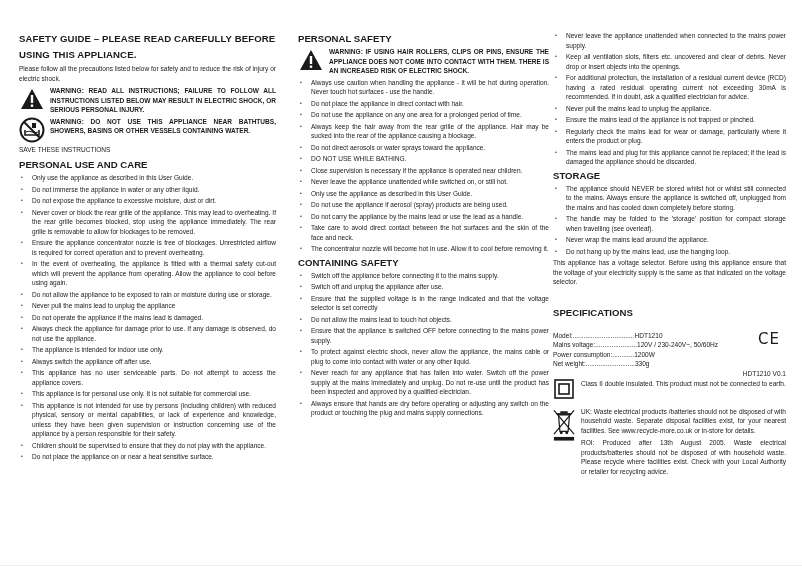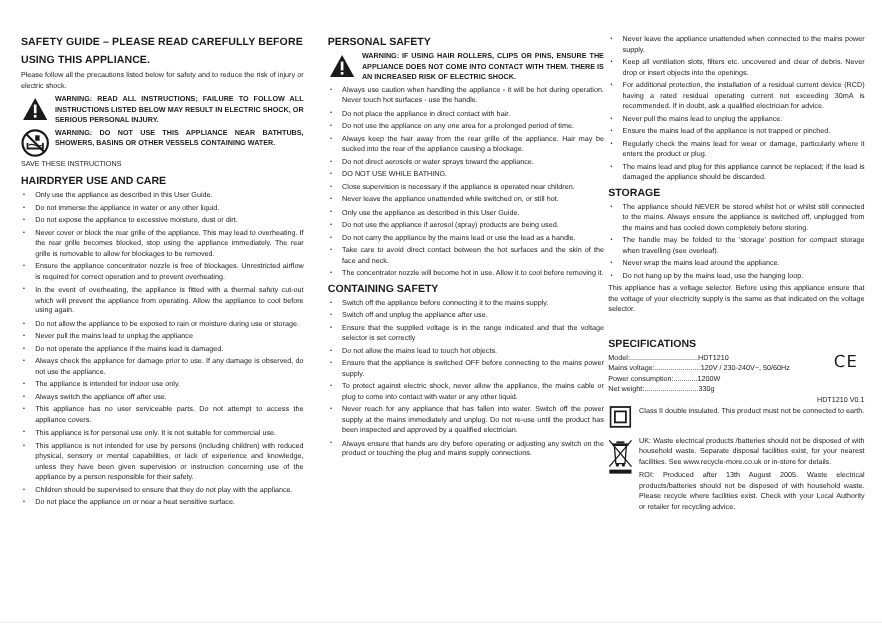--- a/index.html
+++ b/index.html
@@ -13,21 +13,21 @@
   h1.title { font-size: 9.6px; line-height: 16px; font-weight: bold; letter-spacing: 0.1px; margin-bottom: 1px; text-align: left; }
   h2.sec { font-size: 9.6px; line-height: 12px; font-weight: bold; margin: 3px 0 2px 0; text-align: left; }
   .intro { margin-bottom: 3px; }
   .warn { display: flex; align-items: flex-start; margin-bottom: 2px; }
   .warn .ic { width: 26px; flex: 0 0 26px; height: 26px; display: flex; align-items: center; justify-content: center; margin-right: 5px; }
   .warn .wt { font-weight: bold; flex: 1; text-transform: uppercase; }
   .save { margin-bottom: 5px; }
   ul.bl { list-style: none; }
   ul.bl li { position: relative; padding-left: 13px; margin-bottom: 2px; }
   ul.bl li::before { content: "•"; position: absolute; left: 2px; top: 0; font-size: 5px; }
-  .specs { position: relative; margin-top: 2px; }
+  .specs { position: relative; margin-top: 12px; }
   .spec-row { display: flex; white-space: nowrap; }
   .spec-label { }
   .spec-dots { }
   .spec-val { }
   .ce { position: absolute; right: 6px; top: 4px; font-size: 15px; font-family: "DejaVu Sans", sans-serif; letter-spacing: 1px; }
   .ver { position: absolute; right: 0; top: 38px; }
   .iconrow { display: flex; align-items: flex-start; margin-top: 10px; }
   .iconrow .ic { width: 22px; flex: 0 0 22px; margin-right: 6px; display: flex; justify-content: center; }
   .iconrow .tx { flex: 1; }
   .weee { margin-top: 8px; }
@@ -62,21 +62,21 @@
           <path d="M7 15 q3 -1.5 6 0 t6 0" fill="none" stroke="#1a1a1a" stroke-width="1"></path>
           <rect x="13" y="6" width="4" height="5" fill="#1a1a1a"></rect>
           <line x1="5" y1="5" x2="21" y2="21" stroke="#1a1a1a" stroke-width="2"></line>
         </svg>
       </span>
       <span class="wt">WARNING: DO NOT USE THIS APPLIANCE NEAR BATHTUBS, SHOWERS, BASINS OR OTHER VESSELS CONTAINING WATER.</span>
     </div>
 
     <p class="save">SAVE THESE INSTRUCTIONS</p>
 
-    <h2 class="sec">HAIRDRYER USE AND CARE</h2>
+    <h2 class="sec">PERSONAL USE AND CARE</h2>
     <ul class="bl">
       <li>Only use the appliance as described in this User Guide.</li>
       <li>Do not immerse the appliance in water or any other liquid.</li>
       <li>Do not expose the appliance to excessive moisture, dust or dirt.</li>
       <li>Never cover or block the rear grille of the appliance. This may lead to overheating. If the rear grille becomes blocked, stop using the appliance immediately. The rear grille is removable to allow for blockages to be removed.</li>
       <li>Ensure the appliance concentrator nozzle is free of blockages. Unrestricted airflow is required for correct operation and to prevent overheating.</li>
       <li>In the event of overheating, the appliance is fitted with a thermal safety cut-out which will prevent the appliance from operating. Allow the appliance to cool before using again.</li>
       <li>Do not allow the appliance to be exposed to rain or moisture during use or storage.</li>
       <li>Never pull the mains lead to unplug the appliance</li>
       <li>Do not operate the appliance if the mains lead is damaged.</li>

